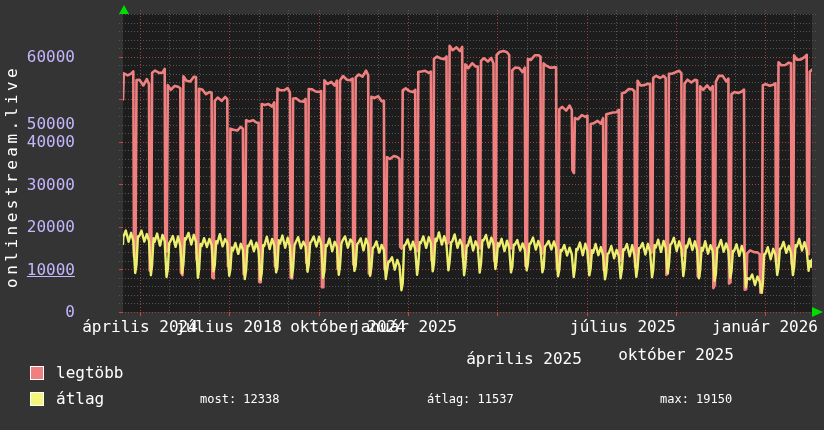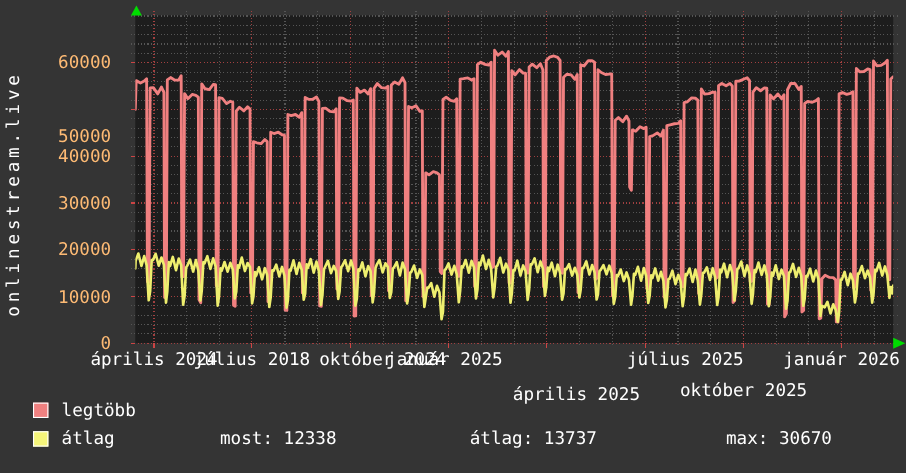--- a/index.html
+++ b/index.html
@@ -24,54 +24,54 @@
   }
   .plot{
     position:absolute;
     left:123px;top:14px;
     width:689px;height:298px;
     background:#1d1d1d;
   }
   .plot svg{position:absolute;left:0;top:0;overflow:visible;}
   .ylabels span{
     position:absolute;
-    right:723px; 
+    right:749px; 
     font-size:16px;line-height:16px;
-    color:#fdba74;
+    color:#c4b5fd;
     white-space:pre;
   }
   .xlabels span{
     position:absolute;
     top:319px;
     transform:translateX(-50%);
     font-size:16px;line-height:16px;
     color:#ffffff;
     white-space:pre;
   }
   .legend-row{
     position:absolute;left:0;height:16px;line-height:16px;font-size:16px;
   }
   .swatch{
     position:absolute;
     width:12px;height:12px;
     border:1px solid #ffffff;
   }
   .legend-label{position:absolute;left:56px;top:0;white-space:pre;}
-  .stat{position:absolute;font-size:16px;line-height:16px;white-space:pre;color:#ffffff;}
+  .stat{position:absolute;font-size:12px;line-height:16px;white-space:pre;color:#ffffff;}
 </style>
 </head>
 <body>
 
 <div class="stage">
 
   <div class="vlabel">onlinestream.live</div>
 
   <div class="ylabels" id="ylabels">
       <span style="top: 304px;">0</span>
-      <span style="top: 261.5px;">10000</span>
+      <span style="top: 261.5px; text-decoration: underline;">10000</span>
       <span style="top: 219px;">20000</span>
       <span style="top: 176.5px;">30000</span>
       <span style="top: 134px;">40000</span>
       <span style="top: 91.5px; margin-top: 24px;">50000</span>
       <span style="top: 49px;">60000</span>
     </div>
 
   <div class="plot" id="plot">
     <svg id="chart-svg" width="689" height="298" viewBox="0 0 689 298">
         <line x1="-4" y1="289.5" x2="693" y2="289.5" stroke="#555555" stroke-width="1" stroke-dasharray="1 2" shape-rendering="crispEdges"></line>
@@ -173,17 +173,17 @@
 
   <div class="legend-row" style="top:365px;left:0;width:655px;text-decoration:underline;">
     <span class="swatch" style="left: 30px; top: 1px; background: rgb(240, 128, 128);" id="swatch-red"></span>
     <span class="legend-label">legtöbb</span>
   </div>
 
   <div class="legend-row" style="top:391px;left:0;width:736px;">
     <span class="swatch" style="left: 30px; top: 1px; background: rgb(245, 245, 122);" id="swatch-yellow"></span>
     <span class="legend-label">átlag</span>
     <span class="stat" id="stat-most" style="left: 200px; top: 0px;">most: 12338</span>
-    <span class="stat" id="stat-atlag" style="left: 427px; top: 0px;">átlag: 13737</span>
-    <span class="stat" id="stat-max" style="left: 660px; top: 0px;">max: 30670</span>
+    <span class="stat" id="stat-atlag" style="left: 427px; top: 0px;">átlag: 11537</span>
+    <span class="stat" id="stat-max" style="left: 660px; top: 0px;">max: 19150</span>
   </div>
 
 </div>
 
 </body></html>

